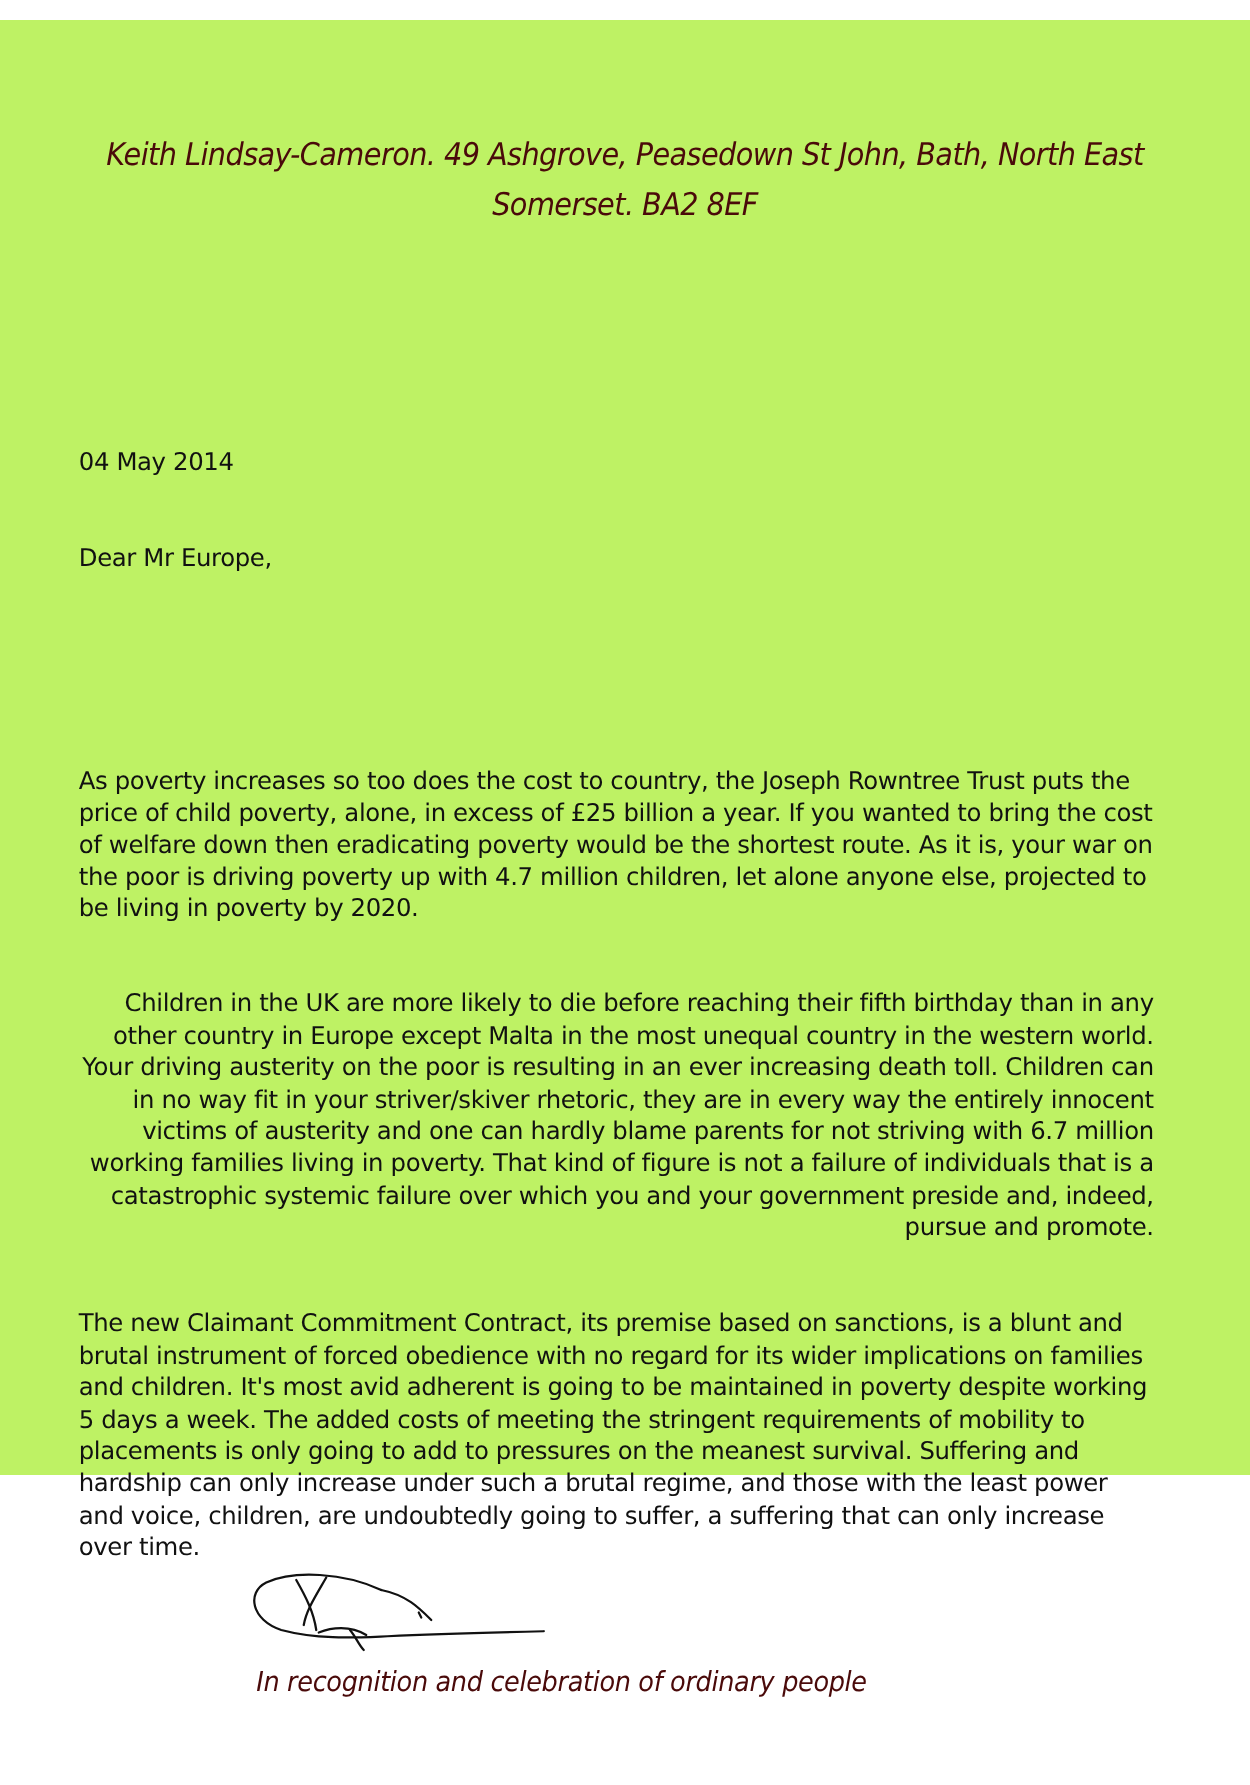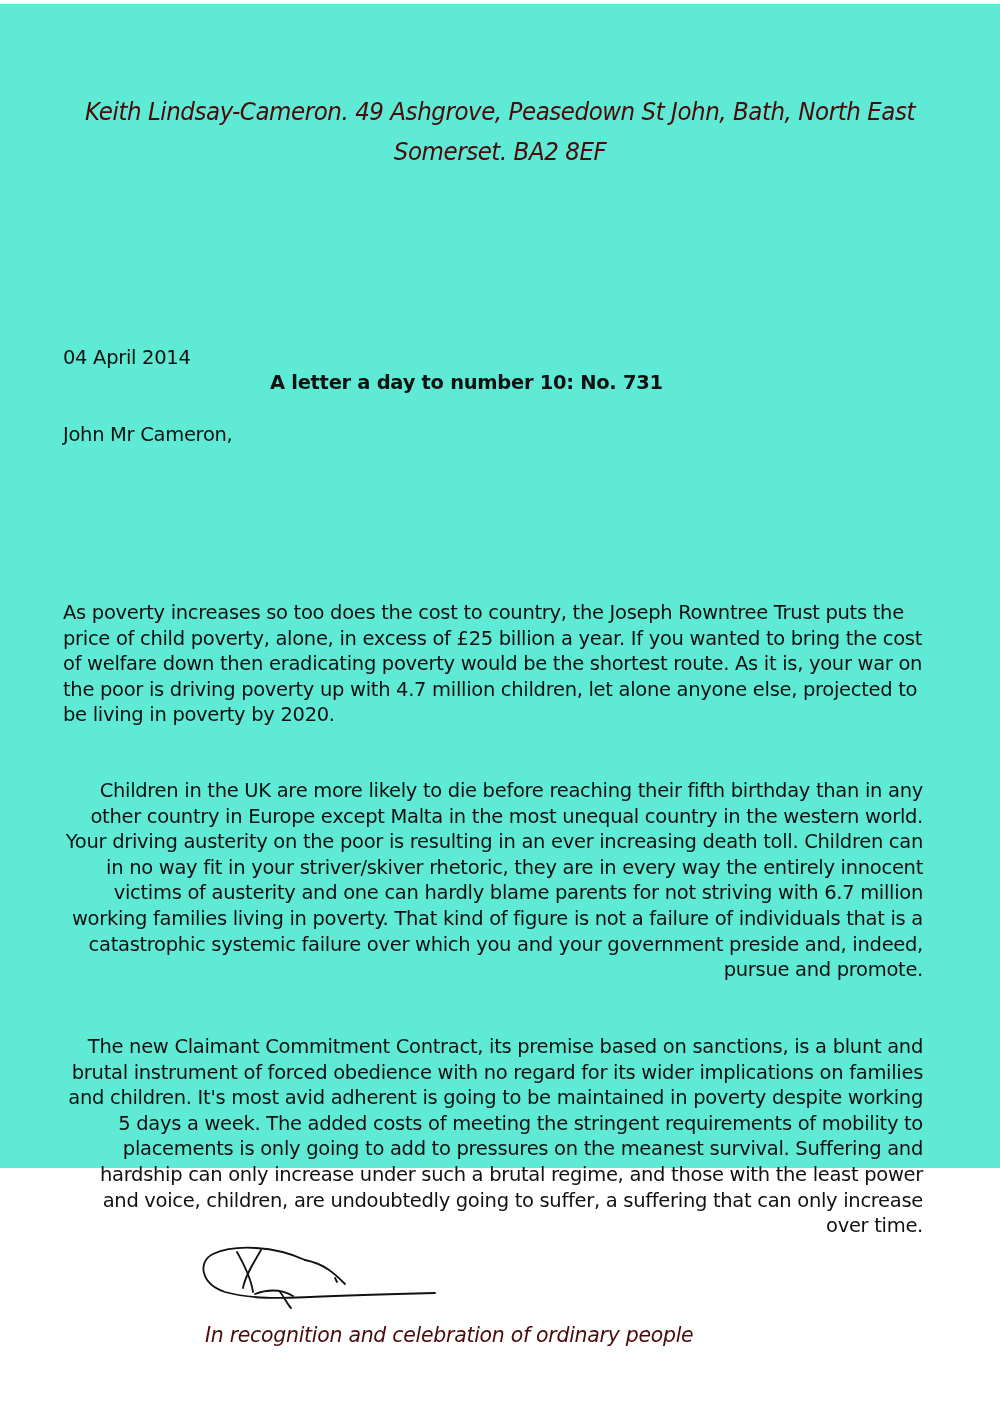--- a/index.html
+++ b/index.html
@@ -1,61 +1,60 @@
 <!DOCTYPE html>
 <html><head>
   <meta charset="utf-8">
   <style>
     html, body { margin: 0; padding: 0; background: #ffffff; }
     body { width: 1000px; height: 1428px; position: relative; overflow: hidden; }
-    .page { position: absolute; left: 0; top: 4px; width: 1000px; height: 1164px; background: #5eead4; }
+    .page { position: absolute; left: 0; top: 16px; width: 1000px; height: 1164px; background: #bef264; }
     .header {
       position: absolute; left: 40px; top: 88px; width: 920px; text-align: center;
       font-family: "DejaVu Sans", sans-serif; font-size: 25px; line-height: 40px;
       color: #4a0a0a; letter-spacing: -0.5px; transform: scaleX(0.92); transform-origin: center top;
       font-style: italic;
     }
     .body-text {
       font-family: "DejaVu Sans", sans-serif; font-size: 19.5px; color: #111111;
       letter-spacing: -0.3px;
     }
     .recipient { position: absolute; left: 63px; top: 190px; line-height: 25px; }
     .recipient div { height: 25px; }
     .date { position: absolute; left: 63px; top: 341px; line-height: 25px; }
     .ref { position: absolute; left: 270px; top: 366px; line-height: 25px; font-weight: bold; }
     .salutation { position: absolute; left: 63px; top: 418px; line-height: 25px; }
     .para { position: absolute; left: 63px; width: 860px; line-height: 25.6px; margin: 0; }
     .p1 { top: 470px; }
     .p2 { top: 596px; }
     .p3 { top: 774px; text-align: right; }
-    .p4 { top: 1030px; text-align: right; }
+    .p4 { top: 1030px; }
     .signature { position: absolute; left: 195px; top: 1238px; width: 250px; height: 70px; }
     .footer {
       position: absolute; left: 205px; top: 1316px;
       font-family: "DejaVu Sans", sans-serif; font-size: 22px; line-height: 30px;
       color: #4a0a0a; font-style: italic; transform: scaleX(0.93); transform-origin: left top;
       letter-spacing: -0.3px;
     }
   </style>
 </head>
 <body>
 
 <div class="page">
 
   <div class="header">
     <div>Keith Lindsay-Cameron. 49 Ashgrove, Peasedown St John, Bath, North East</div>
     <div>Somerset. BA2 8EF</div>
   </div>
 
 
-  <div class="date body-text">04 April 2014</div>
+  <div class="date body-text">04 May 2014</div>
 
-  <div class="ref body-text">A letter a day to number 10: No. 731</div>
 
-  <div class="salutation body-text">John Mr Cameron,</div>
+  <div class="salutation body-text">Dear Mr Europe,</div>
 
   <p class="para p2 body-text">As poverty increases so too does the cost to country, the Joseph Rowntree Trust puts the price of child poverty, alone, in excess of £25 billion a year. If you wanted to bring the cost of welfare down then eradicating poverty would be the shortest route. As it is, your war on the poor is driving poverty up with 4.7 million children, let alone anyone else, projected to be living in poverty by 2020.</p>
   <p class="para p3 body-text">Children in the UK are more likely to die before reaching their fifth birthday than in any other country in Europe except Malta in the most unequal country in the western world. Your driving austerity on the poor is resulting in an ever increasing death toll. Children can in no way fit in your striver/skiver rhetoric, they are in every way the entirely innocent victims of austerity and one can hardly blame parents for not striving with 6.7 million working families living in poverty. That kind of figure is not a failure of individuals that is a catastrophic systemic failure over which you and your government preside and, indeed, pursue and promote.</p>
   <p class="para p4 body-text">The new Claimant Commitment Contract, its premise based on sanctions, is a blunt and brutal instrument of forced obedience with no regard for its wider implications on families and children. It's most avid adherent is going to be maintained in poverty despite working 5 days a week. The added costs of meeting the stringent requirements of mobility to placements is only going to add to pressures on the meanest survival. Suffering and hardship can only increase under such a brutal regime, and those with the least power and voice, children, are undoubtedly going to suffer, a suffering that can only increase over time.</p>
 
   <div class="signature">
     <svg width="250" height="70" viewBox="0 0 250 70" fill="none" stroke="#111" stroke-width="1.8" stroke-linecap="round">
       <path d="M 110 18 C 80 4, 40 2, 18 12 C 2 20, 6 42, 30 50 C 60 58, 90 56, 115 55 C 160 53, 200 52, 240 51"></path>
       <path d="M 42 10 C 50 24, 56 36, 58 50"></path>
       <path d="M 66 8 C 58 22, 50 34, 48 46"></path>

